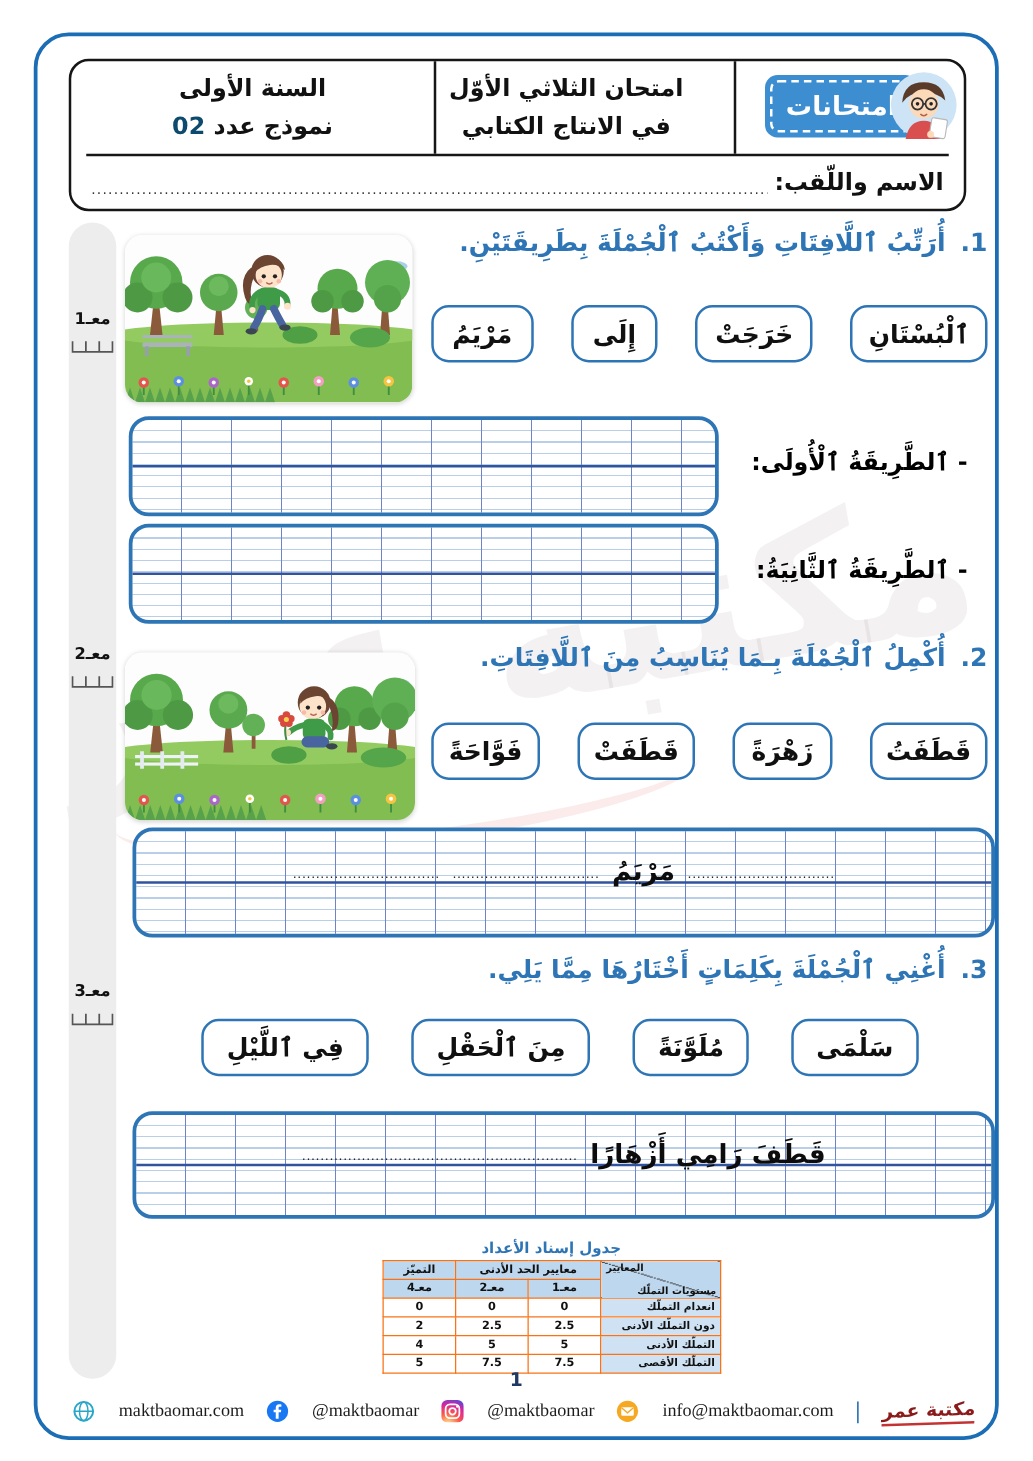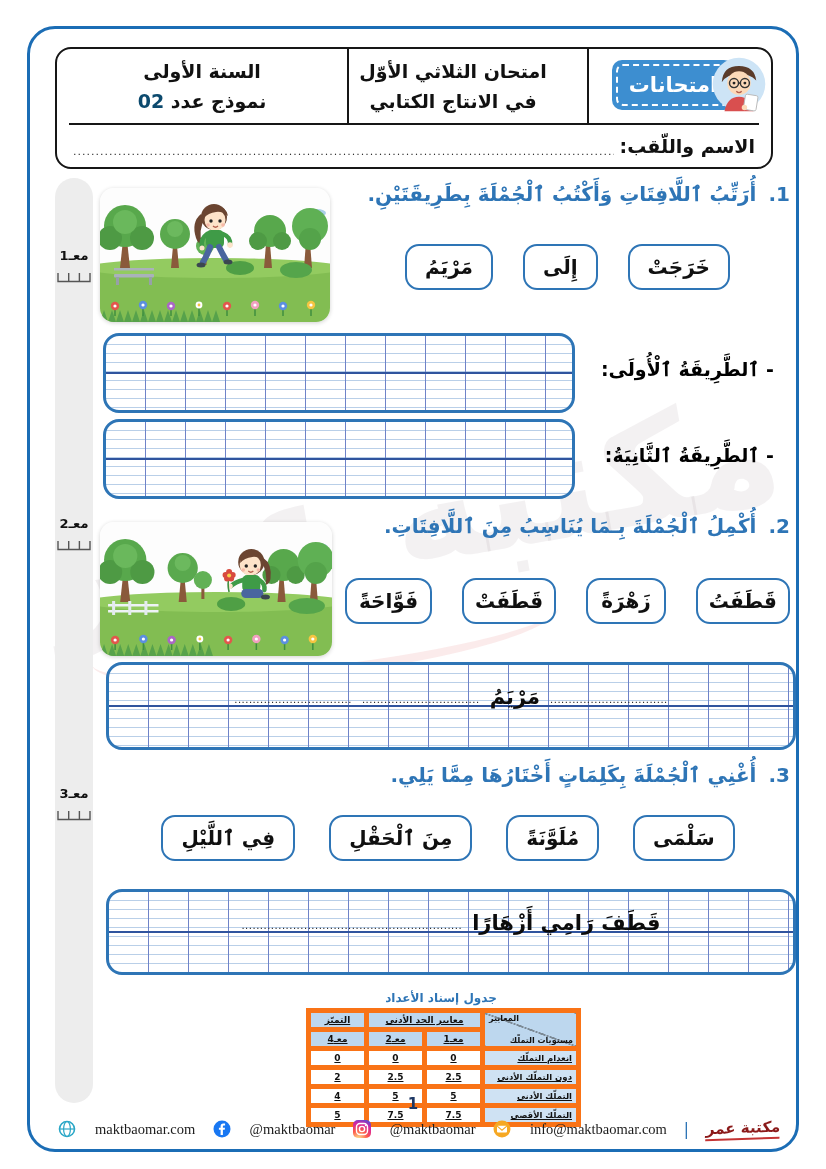--- a/index.html
+++ b/index.html
@@ -70,22 +70,22 @@
   .prefill{font-size:21px;font-weight:bold;color:#0c0c0c;line-height:1;
            margin-bottom:-2px;white-space:nowrap;direction:rtl;}
   .adots{font-size:10px;letter-spacing:0.5px;color:#222;line-height:1;margin-bottom:1px;
          white-space:nowrap;direction:ltr;overflow:hidden;}
   .wlabel{position:absolute;right:52px;direction:rtl;font-size:19px;font-weight:bold;
           color:#000;white-space:nowrap;}
   
   .gwrap{position:absolute;left:286px;top:991px;width:270px;padding-left:20px;}
   .gtitle{text-align:center;color:#2e75b6;font-weight:bold;font-size:12px;direction:rtl;margin-bottom:3px;}
   table.gtable{border-collapse:collapse;width:100%;direction:rtl;table-layout:fixed;}
-  .gtable td,.gtable th{border:5px solid #f97316;font-size:9px;font-weight:bold;color:#111;
-          text-align:center;padding:1px 2px;height:12px;overflow:hidden;text-decoration:underline;}
+  .gtable td,.gtable th{border:1px solid #f97316;font-size:9px;font-weight:bold;color:#111;
+          text-align:center;padding:1px 2px;height:12px;overflow:hidden;}
   .gtable .hd{background:#bdd7ee;}
   .gtable .lvl{background:#cfe2f3;text-align:right;padding-right:4px;font-size:8.5px;}
   .corner{position:relative;background:#bdd7ee;height:34px;
      background-image:linear-gradient(to right top, transparent 49.4%, #3c3c3c 49.4% 50.6%, transparent 50.6%);}
   .corner .c-top{position:absolute;top:1px;left:4px;font-size:8px;}
   .corner .c-bot{position:absolute;bottom:1px;right:3px;font-size:8px;}
   
   .pagenum{position:absolute;left:0;right:0;top:1095px;text-align:center;
            font-size:15px;font-weight:bold;color:#1f3864;}
   .footer{position:absolute;left:58px;right:46px;top:1114px;height:30px;
@@ -251,20 +251,23 @@
           <circle cx="155" cy="117" r="1.6" fill="#fff"></circle>
         <circle cx="183" cy="118" r="4.2" fill="#5c8fe0"></circle>
           <circle cx="183" cy="118" r="1.6" fill="#fff"></circle>
         <circle cx="211" cy="117" r="4.2" fill="#f5c542"></circle>
           <circle cx="211" cy="117" r="1.6" fill="#fff"></circle>
       </g>
     </svg>
   </div>
 
   <div class="cards-row" style="left:345px;top:244px;width:445px;">
+    <div class="card">
+        <span>ٱلْبُسْتَانِ</span>
+      </div>
     <div class="card">
         <span>خَرَجَتْ</span>
       </div>
     <div class="card">
         <span>إِلَى</span>
       </div>
     <div class="card">
         <span>مَرْيَمُ</span>
       </div>
   </div>

